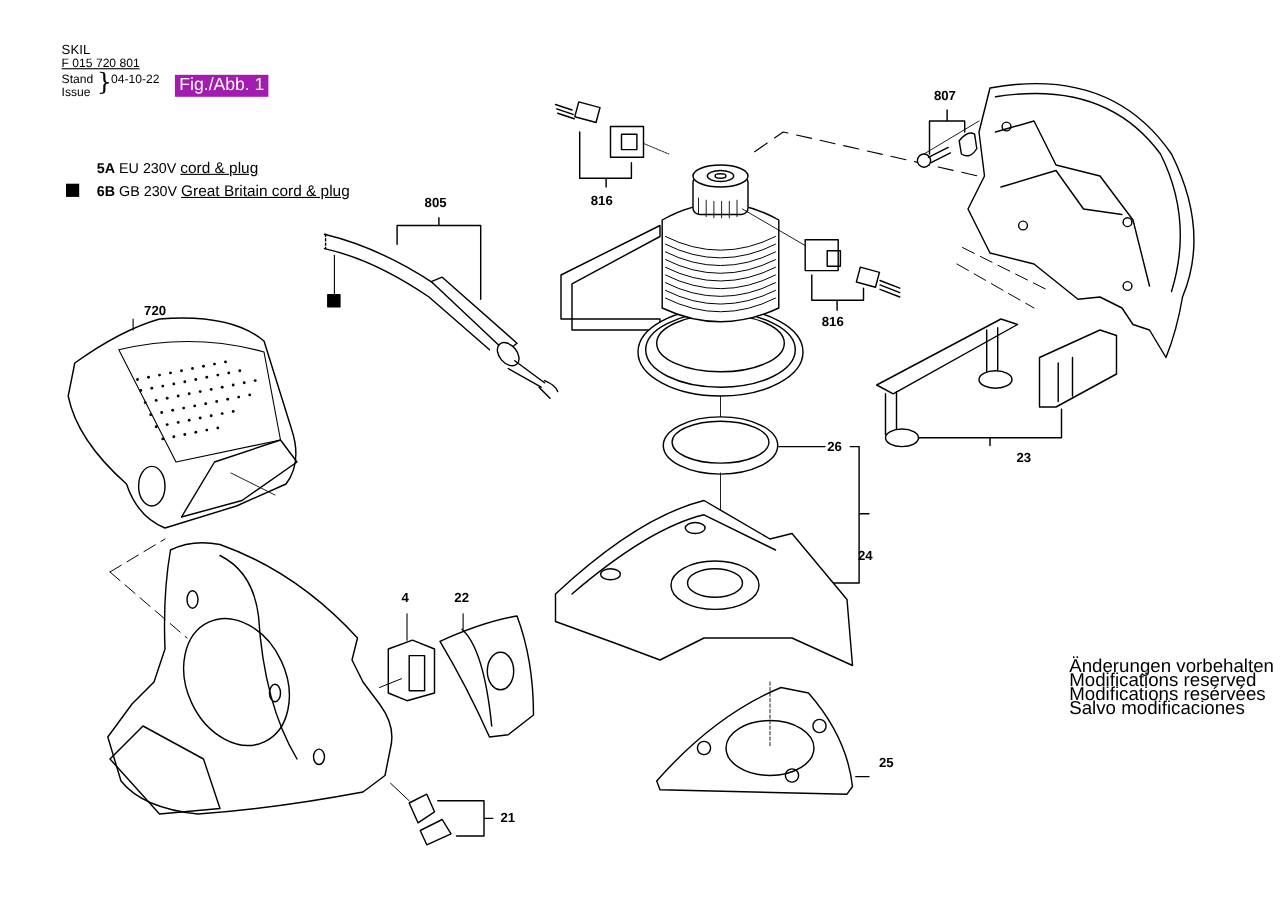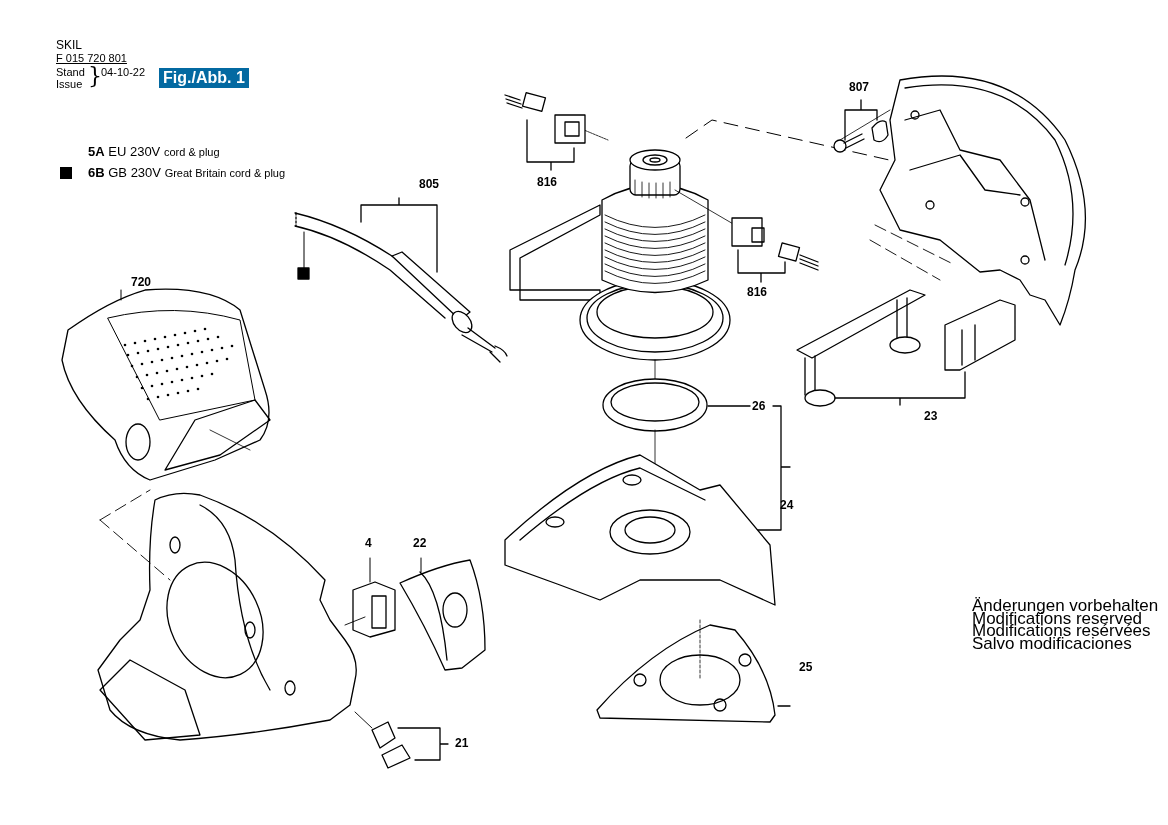--- a/index.html
+++ b/index.html
@@ -3,24 +3,24 @@
 <meta charset="utf-8">
 <style>
   html,body{margin:0;padding:0;background:#fff;}
   body{width:1168px;height:825px;position:relative;overflow:hidden;font-family:"Liberation Sans",sans-serif;color:#000;}
   .abs{position:absolute;}
   .brand{left:56px;top:38px;font-weight:normal;font-size:12px;}
   .partno{left:56px;top:52px;font-size:11px;text-decoration:underline;}
   .stand{left:56px;top:66px;font-size:11px;line-height:12px;}
   .brace{left:88px;top:64px;font-size:22px;line-height:24px;font-family:"DejaVu Serif",serif;}
   .date{left:101px;top:66px;font-size:11px;}
-  .fig{left:159px;top:68px;background:#0369a1;color:#fff;font-weight:bold;font-size:16px;padding:1px 4px;line-height:18px;}
+  .fig{left:159px;top:68px;background:#a21caf;color:#fff;font-weight:normal;font-size:16px;padding:1px 4px;line-height:18px;}
   .legend{font-size:13px;line-height:16px;}
   .legend b{font-weight:bold;}
-  .legend .sm{font-size:11px;}
+  .legend .sm{font-size:14px;text-decoration:underline;}
   .sq{width:12px;height:12px;background:#000;}
   .lbl{font-weight:bold;font-size:12px;}
   .note{left:972px;top:600px;font-size:17px;line-height:12.5px;}
   svg{position:absolute;left:0;top:0;}
 </style>
 </head>
 <body>
 
 <div class="abs brand">SKIL</div>
 <div class="abs partno">F 015 720 801</div>
@@ -256,31 +256,31 @@
   </g>
 
   <g>
     <path d="M372 730 L388 722 L395 738 L380 748 Z" fill="#fff"></path>
     <path d="M382 755 L402 745 L410 758 L388 768 Z" fill="#fff"></path>
     <path d="M355 712 L372 728" stroke-width="0.9"></path>
     <path d="M398 728 L440 728 L440 760 L415 760 M440 744 L448 744"></path>
   </g>
 </svg>
 
-<div class="abs lbl" style="left:386px;top:177px;margin-left:33px;">805</div>
+<div class="abs lbl" style="left:386px;top:177px;">805</div>
 <div class="abs lbl" style="left:537px;top:175px;">816</div>
 <div class="abs lbl" style="left:747px;top:285px;">816</div>
 <div class="abs lbl" style="left:849px;top:80px;">807</div>
 <div class="abs lbl" style="left:131px;top:275px;">720</div>
 <div class="abs lbl" style="left:892px;top:409px;margin-left:32px;">23</div>
 <div class="abs lbl" style="left:752px;top:399px;text-align:right;">26</div>
 <div class="abs lbl" style="left:780px;top:460px;margin-top:38px;">24</div>
 <div class="abs lbl" style="left:365px;top:536px;">4</div>
 <div class="abs lbl" style="left:413px;top:536px;">22</div>
-<div class="abs lbl" style="left:799px;top:660px;">25</div>
+<div class="abs lbl" style="left:799px;top:686px;">25</div>
 <div class="abs lbl" style="left:455px;top:736px;">21</div>
 
 <div class="abs note">
   <div>Änderungen vorbehalten</div>
   <div>Modifications reserved</div>
   <div>Modifications resérvées</div>
   <div>Salvo modificaciones</div>
 </div>
 
 </body></html>

